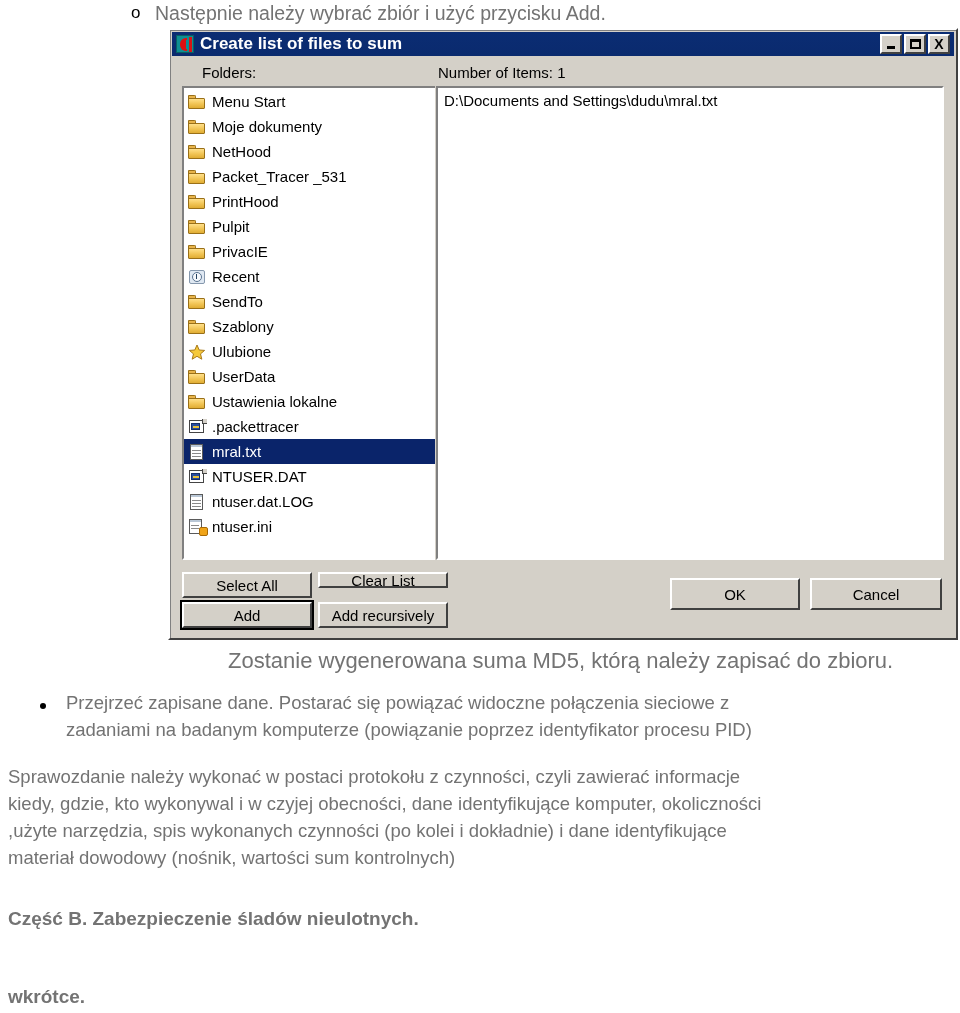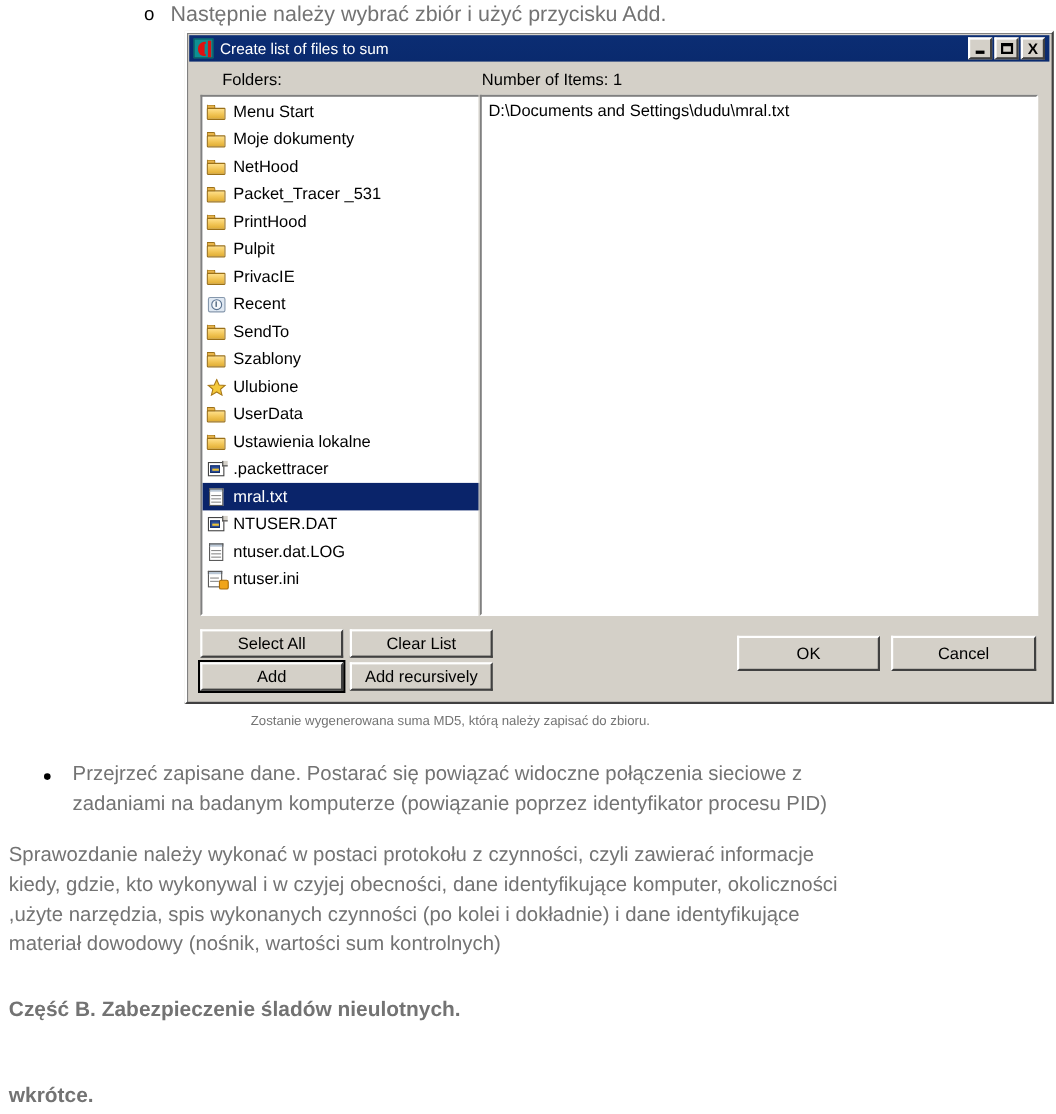--- a/index.html
+++ b/index.html
@@ -66,21 +66,21 @@
   }
   .title-icon .c-red2 {
     position:absolute; left:9px; top:4px; width:5px; height:9px;
     background:#0e8f93;
   }
   .title-icon .c-bar {
     position:absolute; right:1px; top:1px; width:3px; height:15px;
     background:#d81414;
   }
   .title-text {
-    color:#ffffff; font-weight:normal; font-size:14px;
+    color:#ffffff; font-weight:bold; font-size:17px;
     font-family:"Liberation Sans", sans-serif;
     letter-spacing:0px;
     white-space:nowrap;
   }
   .win-btns { margin-left:auto; display:flex; gap:2px; padding-right:2px; }
   .win-btn {
     width:22px; height:20px;
     background:#d4d0c8;
     border-top:2px solid #ffffff; border-left:2px solid #ffffff;
     border-right:2px solid #404040; border-bottom:2px solid #404040;
@@ -236,21 +236,21 @@
     border-right:2px solid #404040; border-bottom:2px solid #404040;
     color:#000; font-size:15px;
     font-family:"Liberation Sans", sans-serif;
     display:flex; align-items:center; justify-content:center;
     white-space:nowrap;
     cursor:default;
   }
   .btn.default { box-shadow: 0 0 0 2px #000; }
 
   .btn-selectall { left:12px;  top:542px; width:130px; height:26px; }
-  .btn-clearlist { left:148px; top:542px; width:130px; height:26px; }
+  .btn-clearlist { left:148px; top:542px; width:130px; height:16px; }
   .btn-add       { left:12px;  top:572px; width:130px; height:26px; }
   .btn-addrec    { left:148px; top:572px; width:130px; height:26px; }
   .btn-ok        { left:500px; top:548px; width:130px; height:32px; }
   .btn-cancel    { left:640px; top:548px; width:132px; height:32px; }
 </style>
 </head>
 <body>
 
 <div class="page">
 
@@ -452,21 +452,21 @@
       <span>Add recursively</span>
     </div>
     <div class="btn btn-ok">
       <span>OK</span>
     </div>
     <div class="btn btn-cancel">
       <span>Cancel</span>
     </div>
   </div>
 
-  <div class="doc-line" style="left:228px; top:648px; font-size:12px;">Zostanie wygenerowana suma MD5, którą należy zapisać do zbioru.</div>
+  <div class="doc-line" style="left:228px; top:648px; font-size:22px;">Zostanie wygenerowana suma MD5, którą należy zapisać do zbioru.</div>
 
   <span class="bullet-dot" style="left:40px; top:703px;"></span>
   <div class="doc-line" style="left:66px; top:692px; font-size:18.5px;">Przejrzeć zapisane dane. Postarać się powiązać widoczne połączenia sieciowe z</div>
   <div class="doc-line" style="left:66px; top:719px; font-size:18.5px;">zadaniami na badanym komputerze (powiązanie poprzez identyfikator procesu PID)</div>
 
   <div class="doc-line" style="left:8px; top:766px; font-size:18.5px;">Sprawozdanie należy wykonać w postaci protokołu z czynności, czyli zawierać informacje</div>
   <div class="doc-line" style="left:8px; top:793px; font-size:18.5px;">kiedy, gdzie, kto wykonywal i w czyjej obecności, dane identyfikujące komputer, okoliczności</div>
   <div class="doc-line" style="left:8px; top:820px; font-size:18.5px;">,użyte narzędzia, spis wykonanych czynności (po kolei i dokładnie) i dane identyfikujące</div>
   <div class="doc-line" style="left:8px; top:847px; font-size:18.5px;text-align:center;">materiał dowodowy (nośnik, wartości sum kontrolnych)</div>
 

